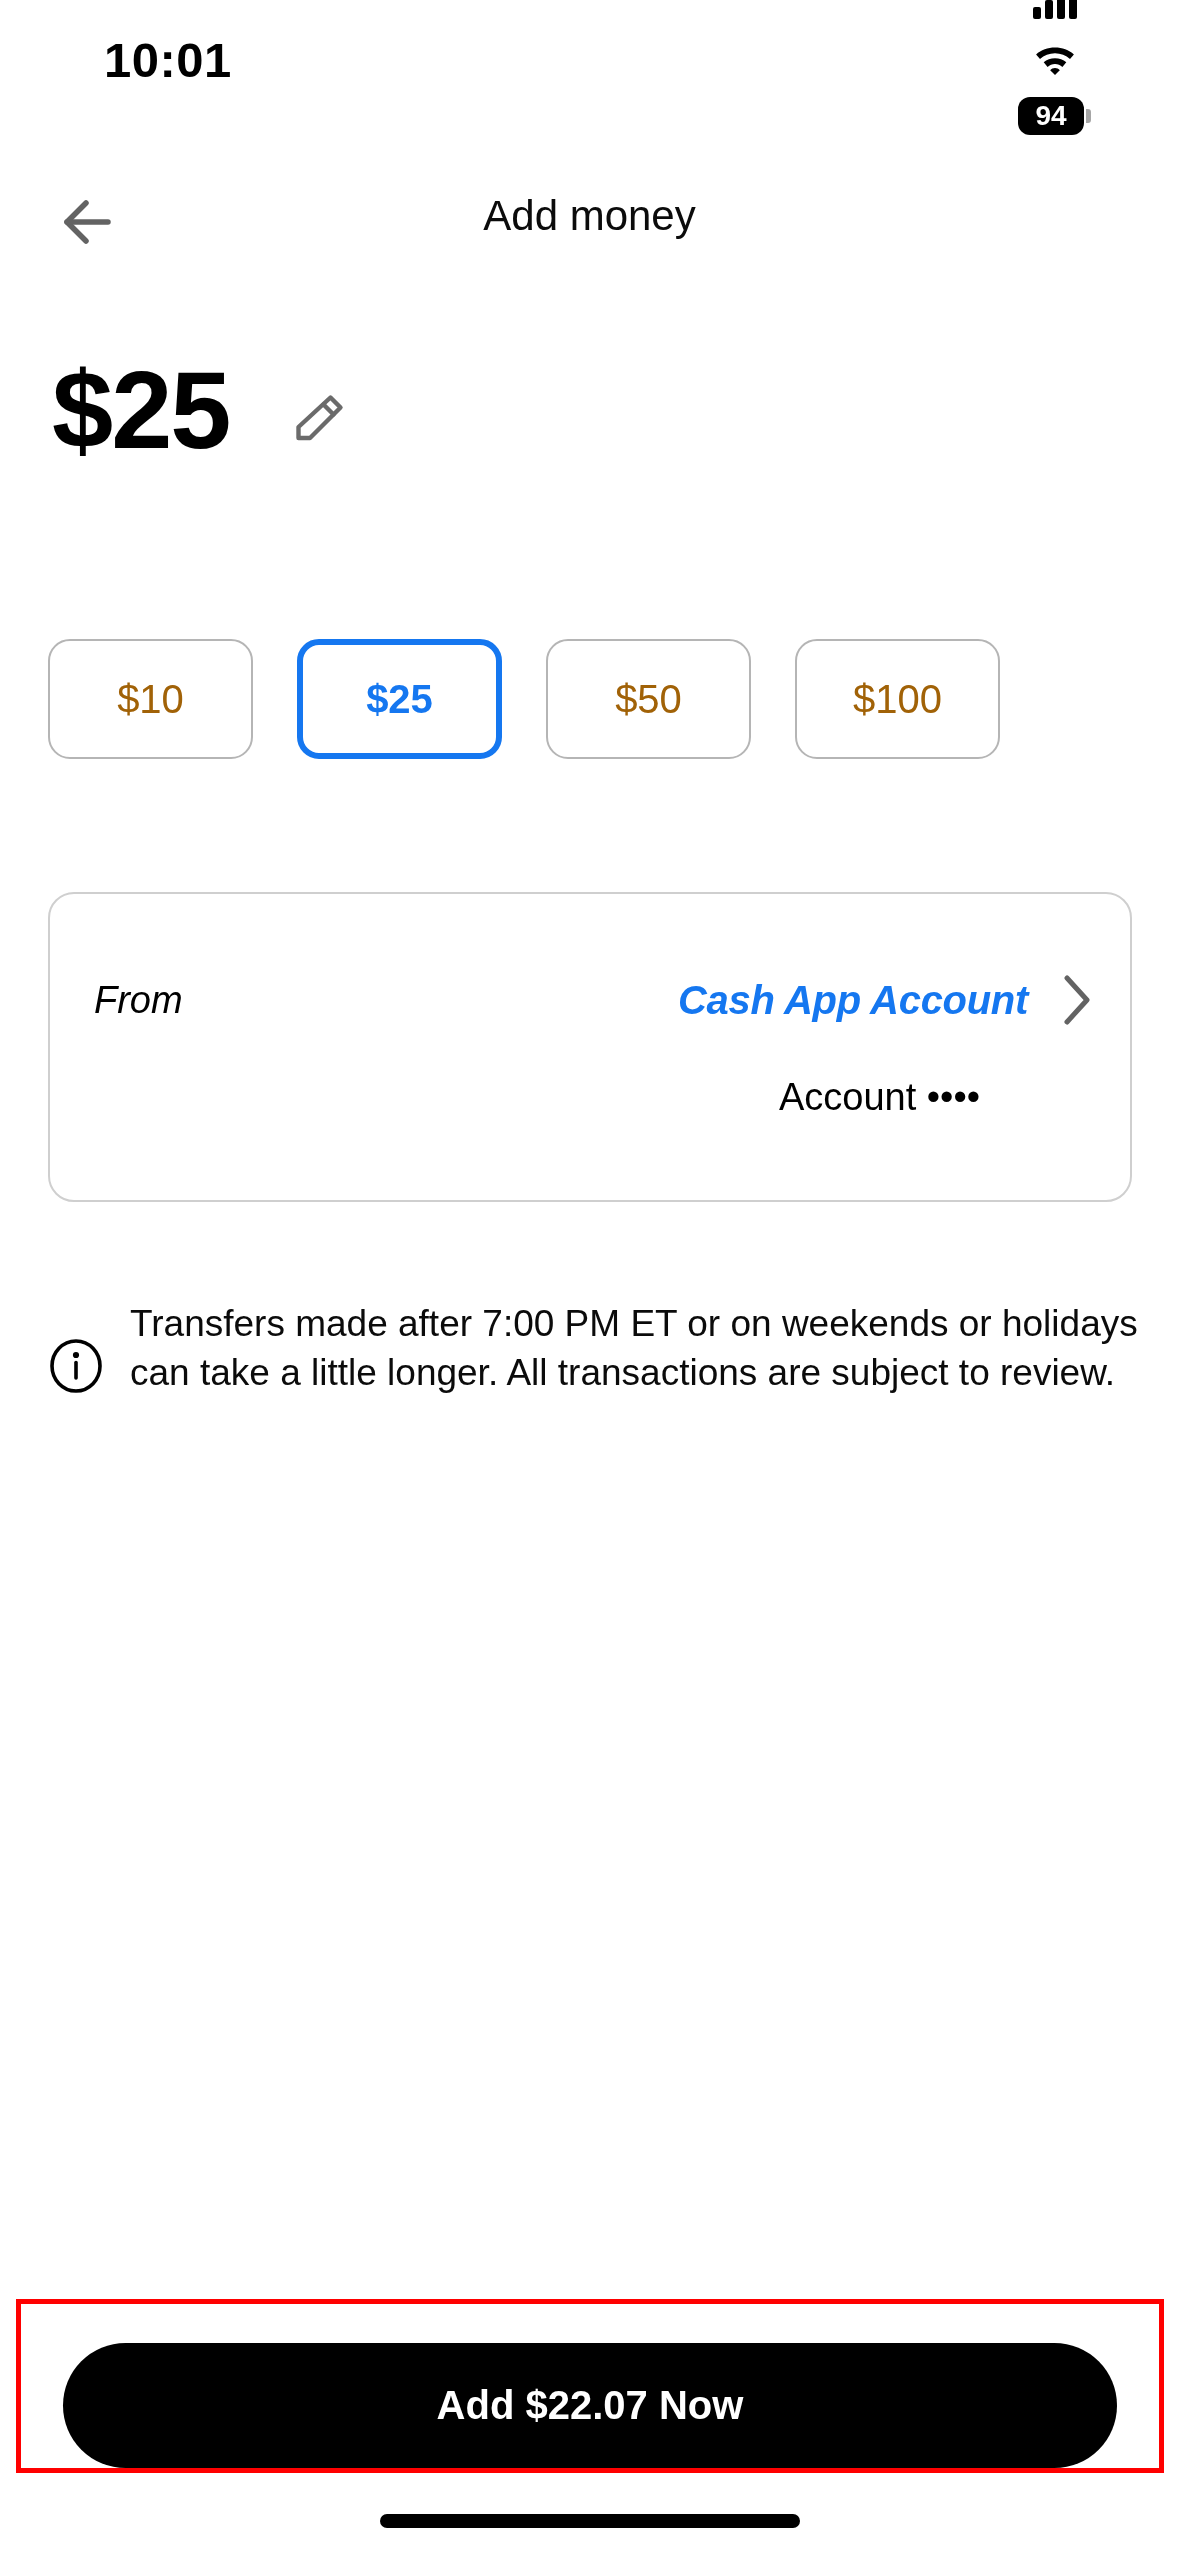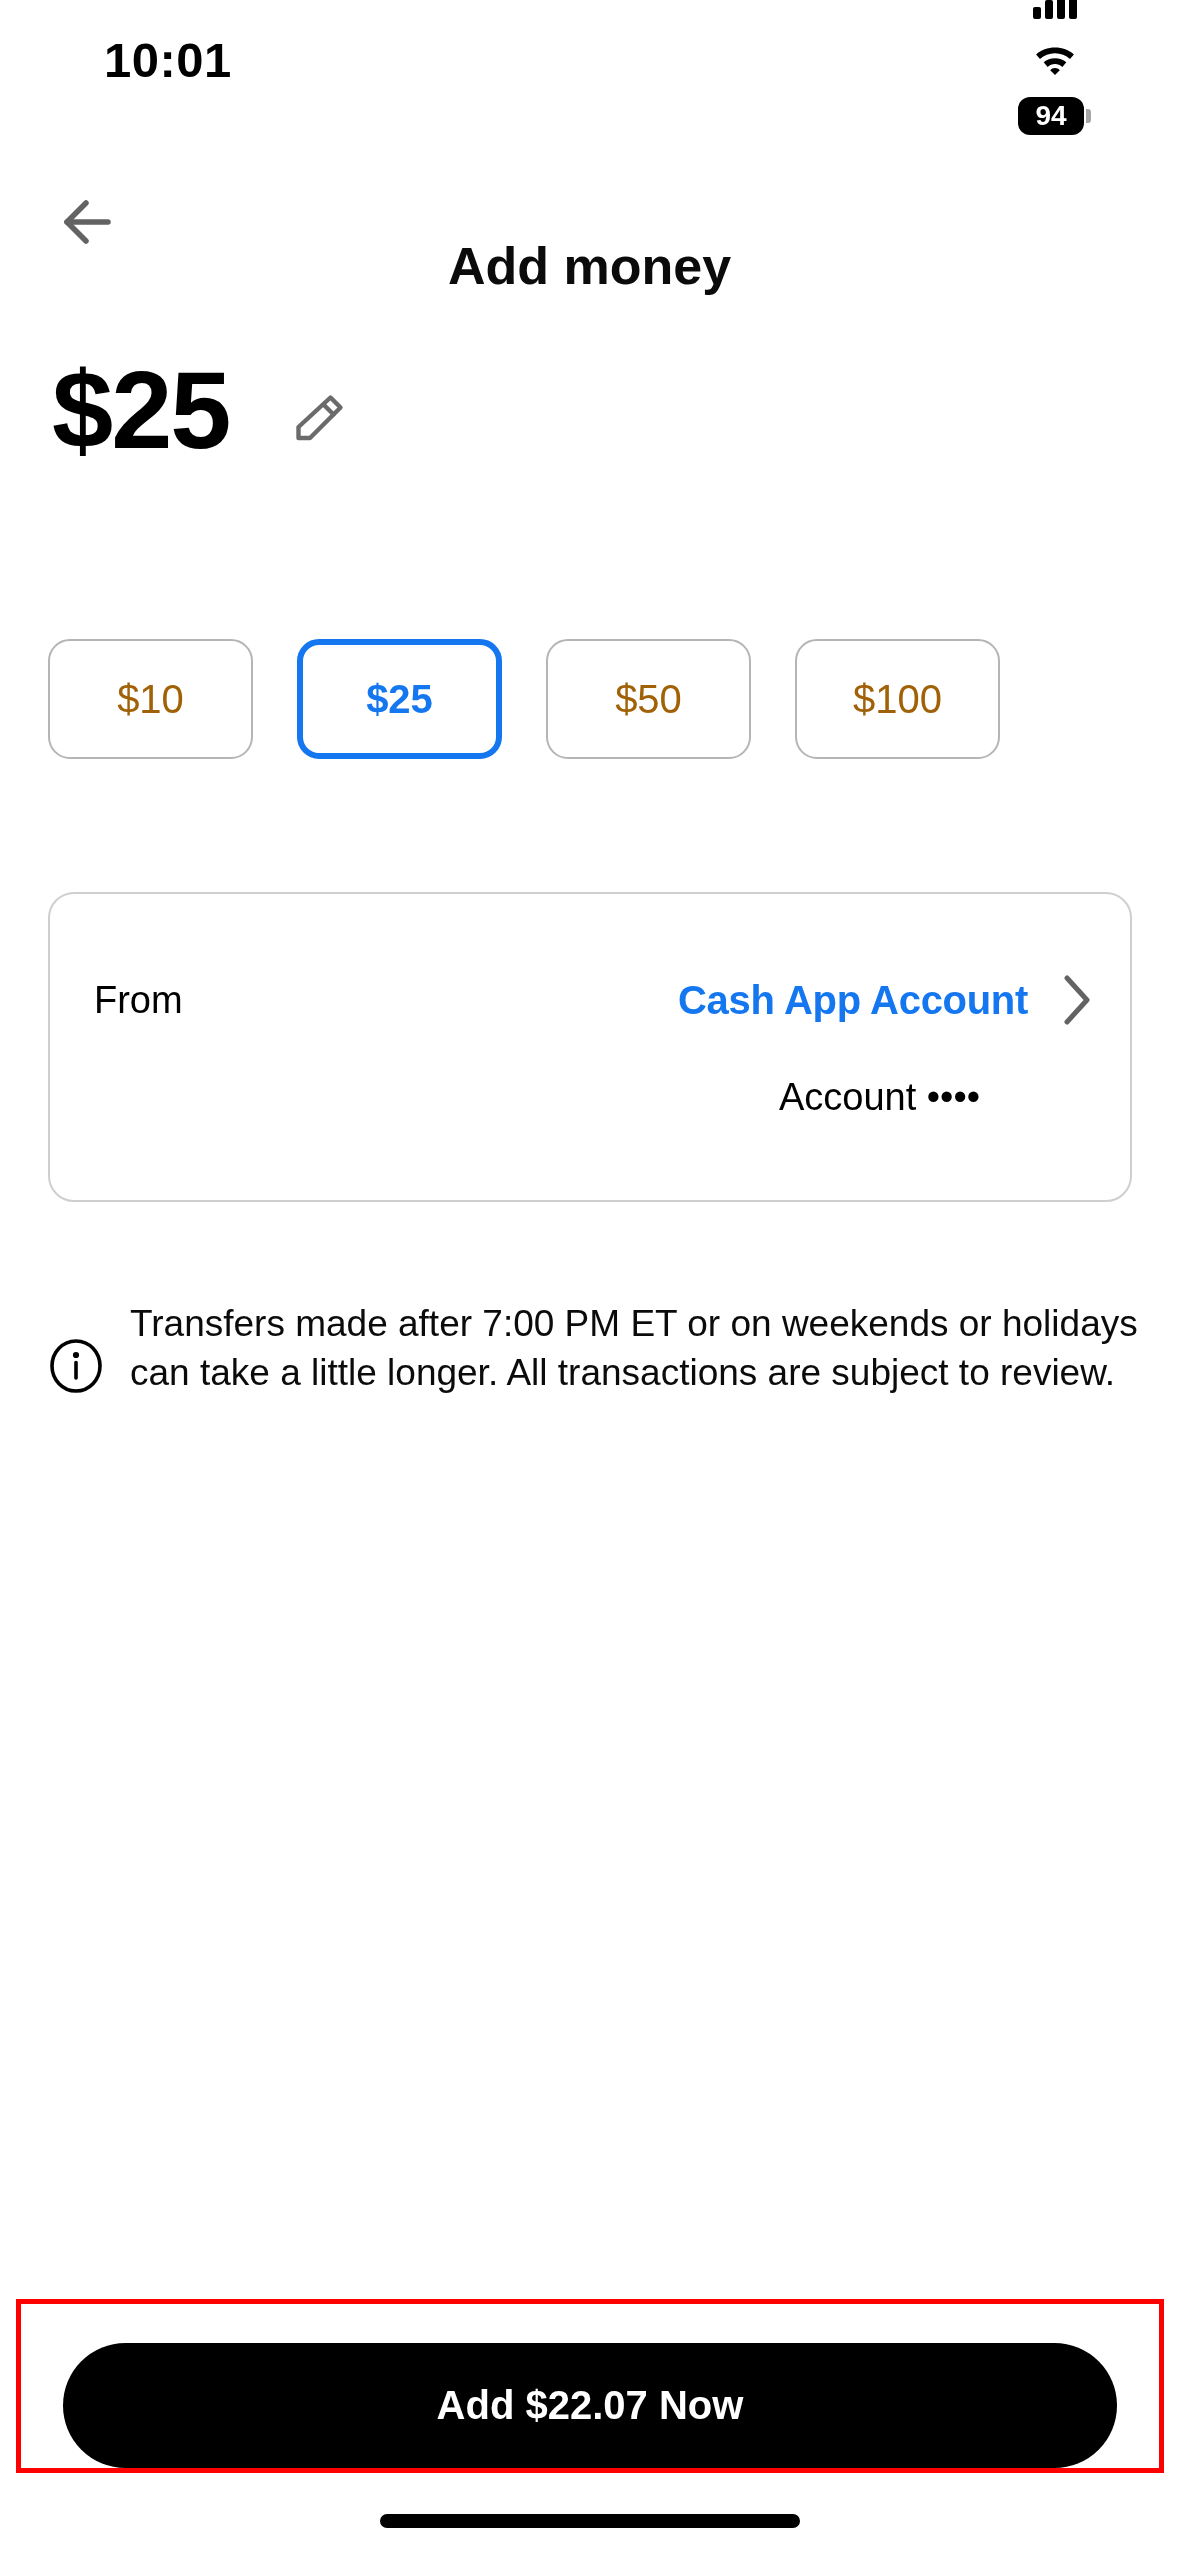--- a/index.html
+++ b/index.html
@@ -51,21 +51,21 @@
     position:absolute; top:168px; left:0; width:1179px; height:110px;
   }
   .back-btn {
     position:absolute; left:44px; top:8px;
     width:92px; height:92px;
     display:flex; align-items:center; justify-content:center;
   }
   .nav-title {
     position:absolute; left:0; right:0; top:24px;
     text-align:center;
-    font-size:52px; font-weight:700; color:#0b0b0b;margin-top:44px;
+    font-size:42px; font-weight:400; color:#0b0b0b;
   }
 
   
   .amount-row {
     position:absolute; top:355px; left:52px;
     display:flex; align-items:center; gap:50px;
   }
   .amount-value {
     font-size:110px; font-weight:700; color:#000;
     letter-spacing:-2px; line-height:1;
@@ -95,21 +95,21 @@
 
   
   .from-card {
     position:absolute; top:892px; left:48px;
     width:1084px; height:310px;
     border:2px solid #cfcfcf; border-radius:26px;
     background:#fff;
   }
   .from-row {
     position:absolute; top:78px; left:44px; right:36px;
-    display:flex; align-items:center; justify-content:space-between;
+    display:flex; align-items:center; justify-content:space-between;font-style:italic;
   }
   .from-label { font-size:38px; color:#000; font-weight:400; }
   .from-value-wrap { display:flex; align-items:center; gap:32px;justify-content:space-between; }
   .from-value {
     font-size:40px; font-weight:700; color:#1577f0; letter-spacing:-0.3px;
   }
   .from-sub {
     position:absolute; top:182px; right:150px;
     font-size:38px; color:#000; font-weight:400;
   }

